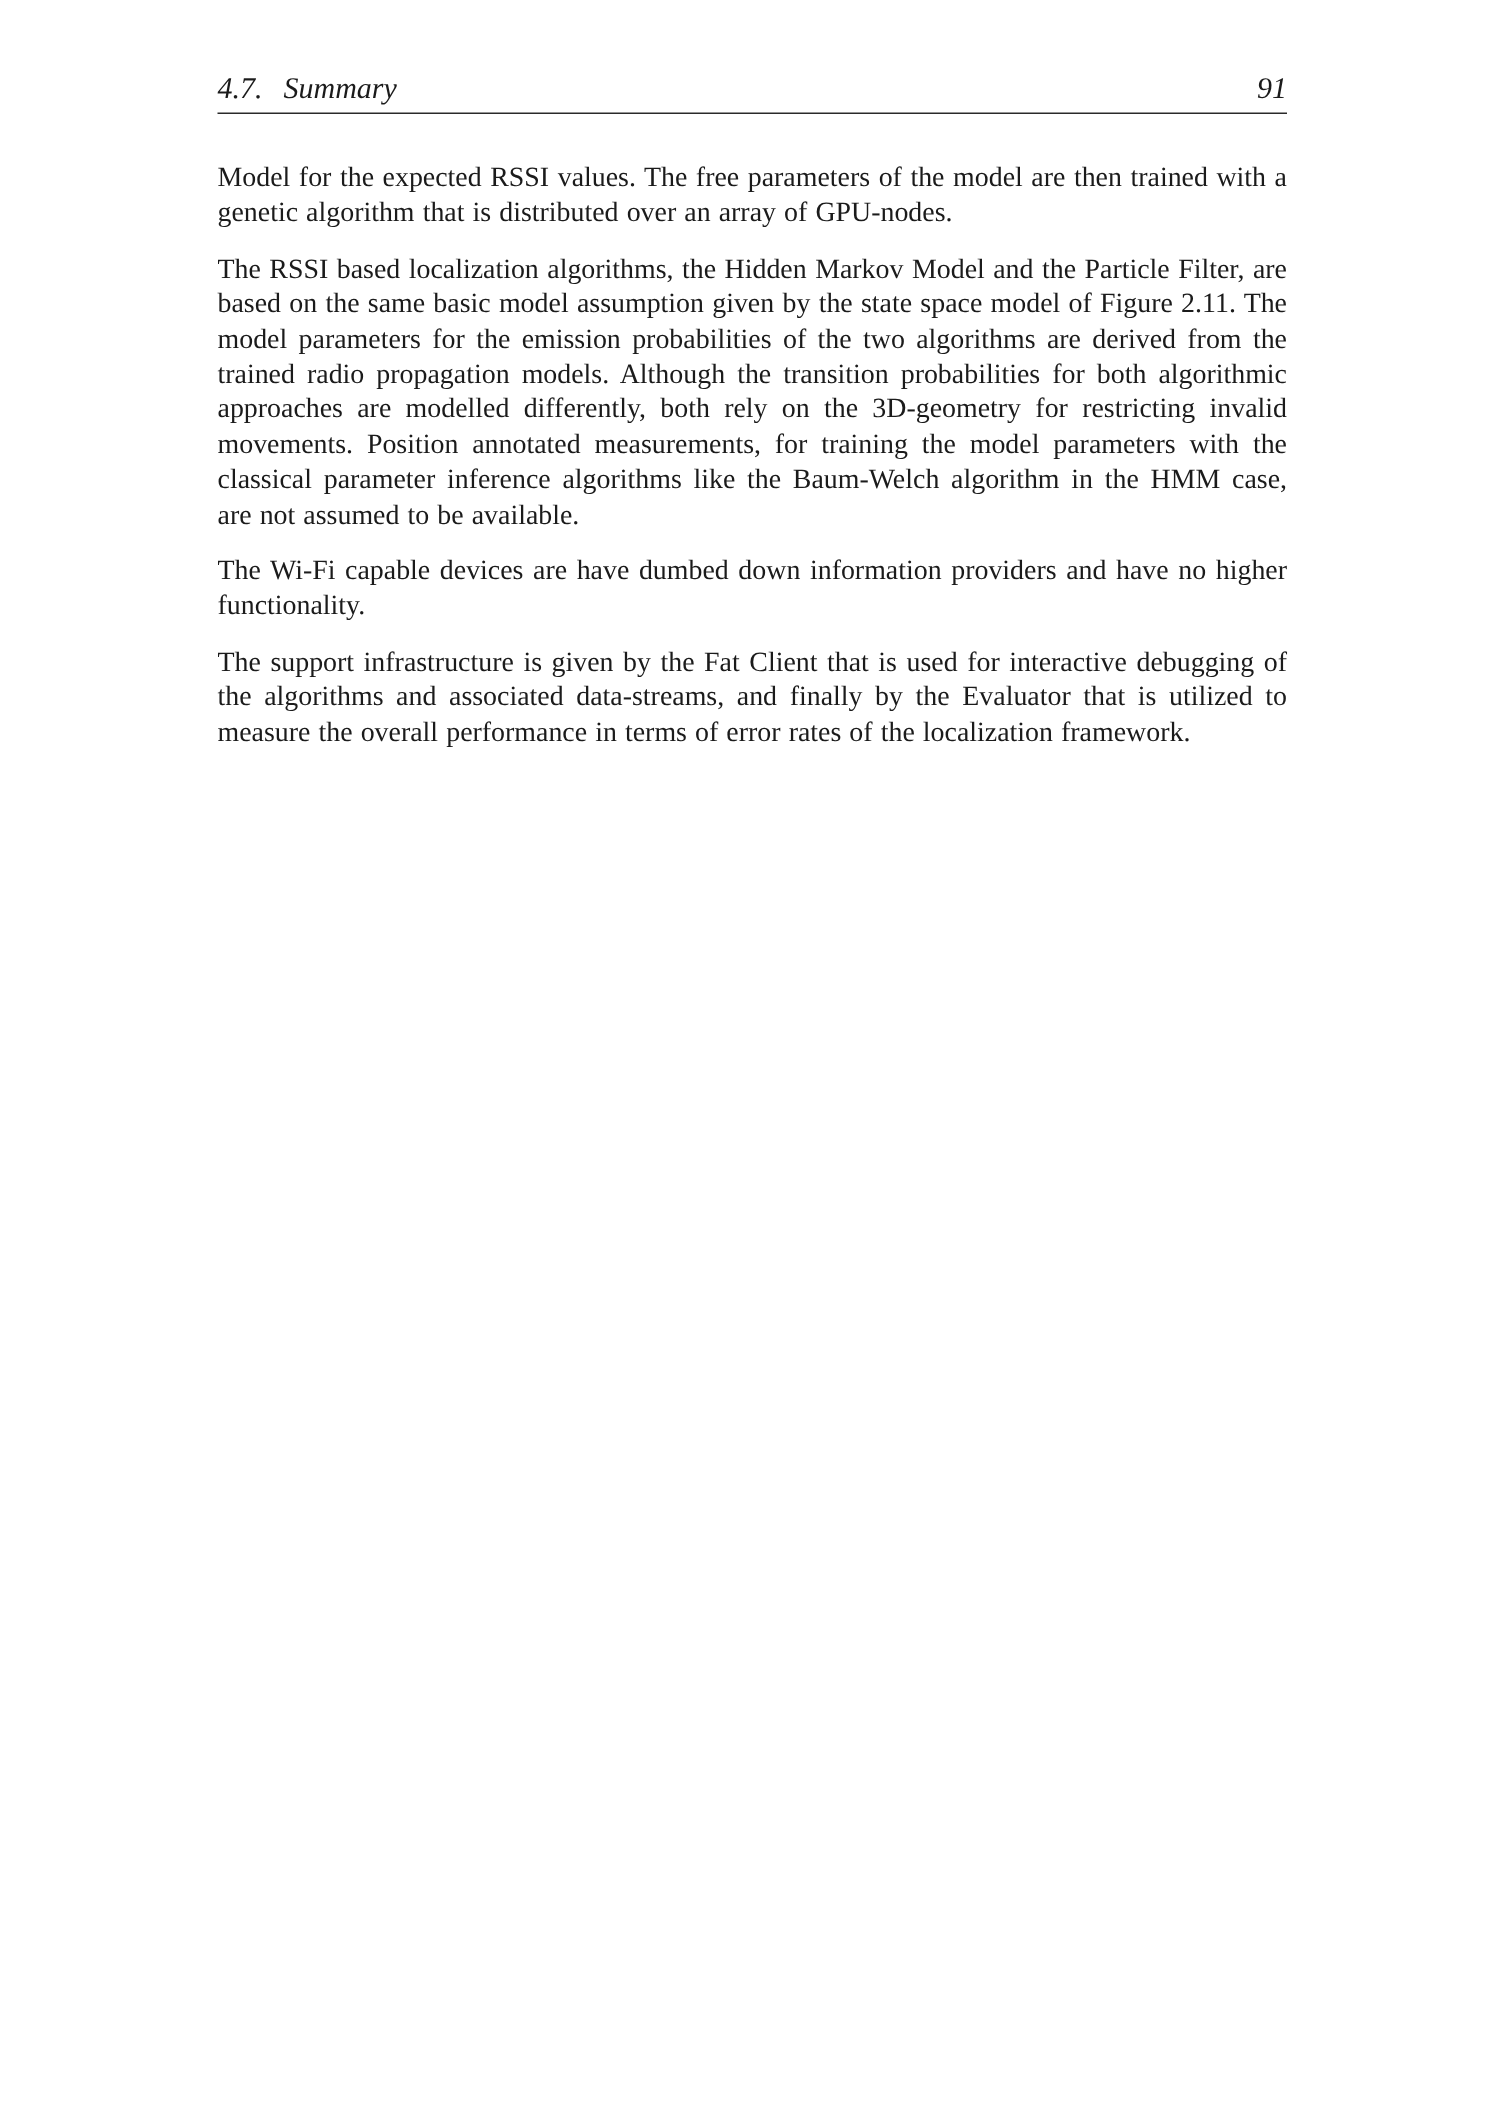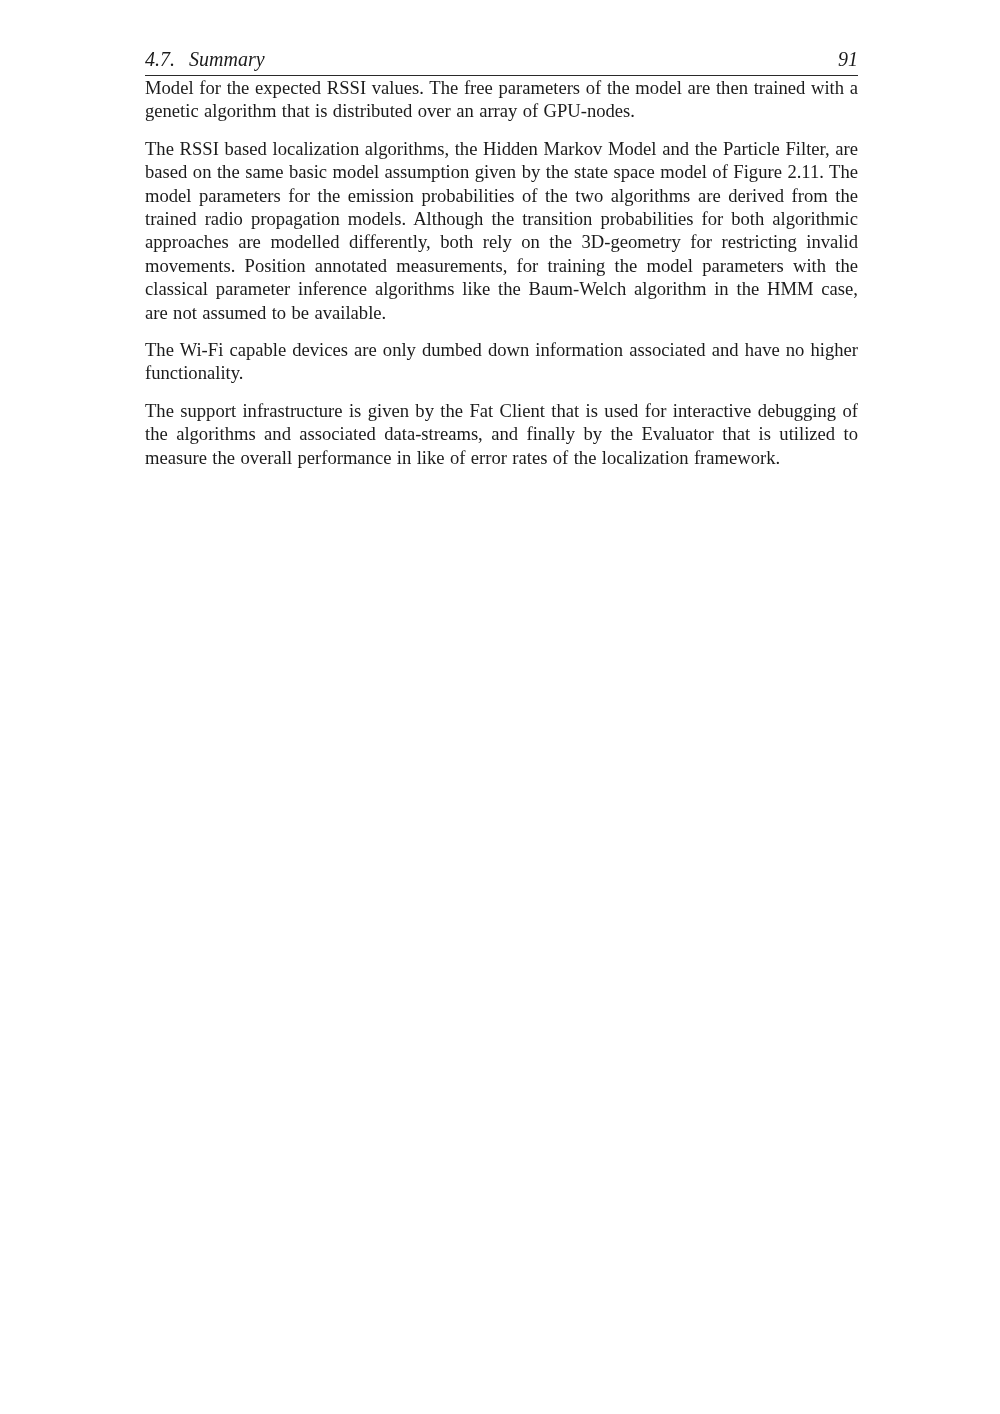--- a/index.html
+++ b/index.html
@@ -35,20 +35,21 @@
     padding-bottom: 5px;
     border-bottom: 1.5px solid #2a2a2a;
   }
 
   .running-header .section-number {
     margin-right: 14px;
   }
 
   
   .page-body {
+    margin-top: 31px;
   }
 
   .page-body p {
     font-size: 18.6px;
     line-height: 23.4px;
     text-align: justify;
     margin-bottom: 14px;
     word-spacing: 0.04em;
   }
 </style>
@@ -60,17 +61,17 @@
   <div class="running-header">
     <span>
       <span class="section-number">4.7.</span><span>Summary</span>
     </span>
     <span>91</span>
   </div>
 
   <div class="page-body">
     <p>Model for the expected RSSI values. The free parameters of the model are then trained with a genetic algorithm that is distributed over an array of GPU-nodes.</p>
     <p>The RSSI based localization algorithms, the Hidden Markov Model and the Particle Filter, are based on the same basic model assumption given by the state space model of Figure 2.11. The model parameters for the emission probabilities of the two algorithms are derived from the trained radio propagation models. Although the transition probabilities for both algorithmic approaches are modelled differently, both rely on the 3D-geometry for restricting invalid movements. Position annotated measurements, for training the model parameters with the classical parameter inference algorithms like the Baum-Welch algorithm in the HMM case, are not assumed to be available.</p>
-    <p>The Wi-Fi capable devices are only dumbed down information associated and have no higher functionality.</p>
-    <p>The support infrastructure is given by the Fat Client that is used for interactive debugging of the algorithms and associated data-streams, and finally by the Evaluator that is utilized to measure the overall performance in like of error rates of the localization framework.</p>
+    <p>The Wi-Fi capable devices are have dumbed down information providers and have no higher functionality.</p>
+    <p>The support infrastructure is given by the Fat Client that is used for interactive debugging of the algorithms and associated data-streams, and finally by the Evaluator that is utilized to measure the overall performance in terms of error rates of the localization framework.</p>
   </div>
 
 </div>
 
 </body></html>

